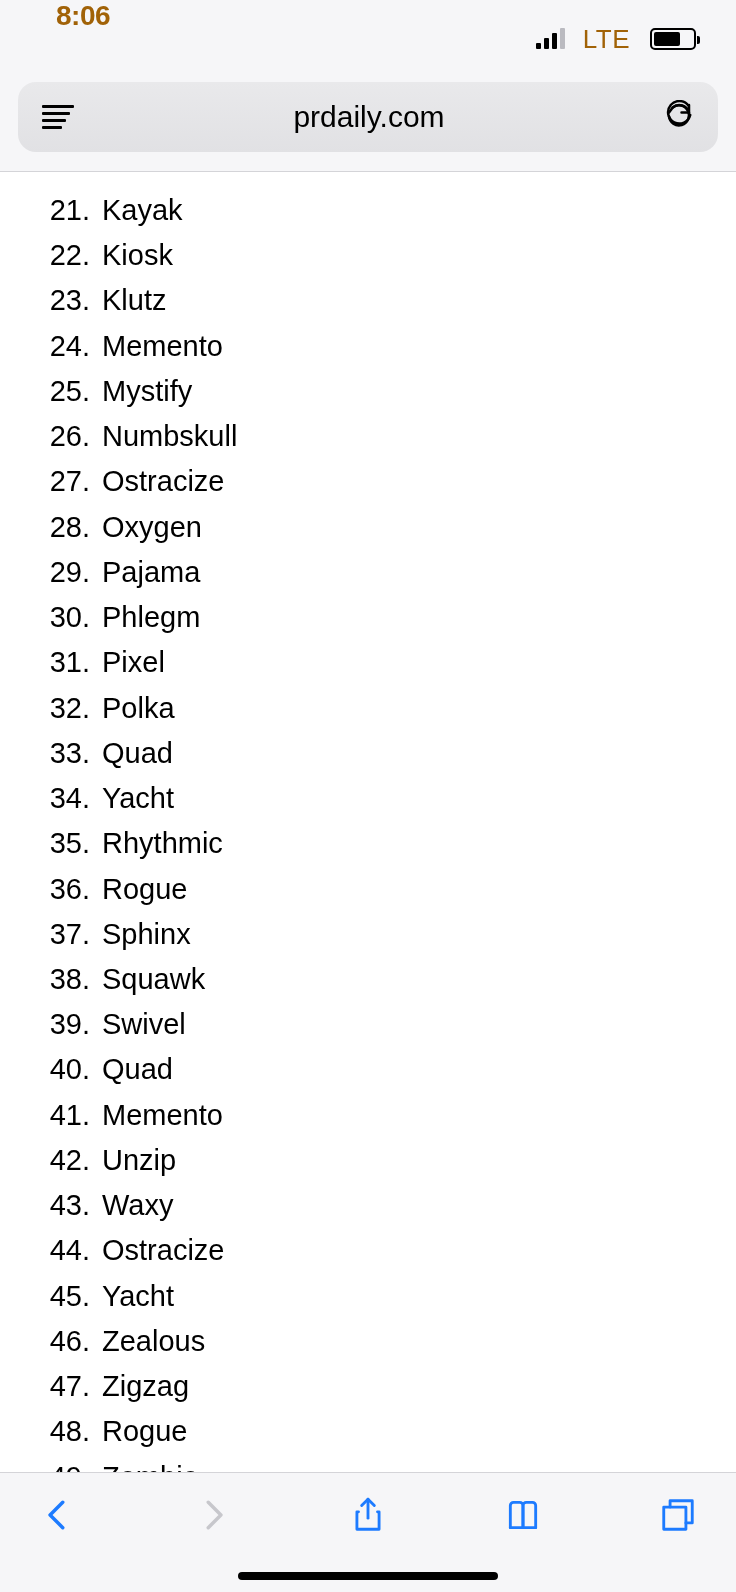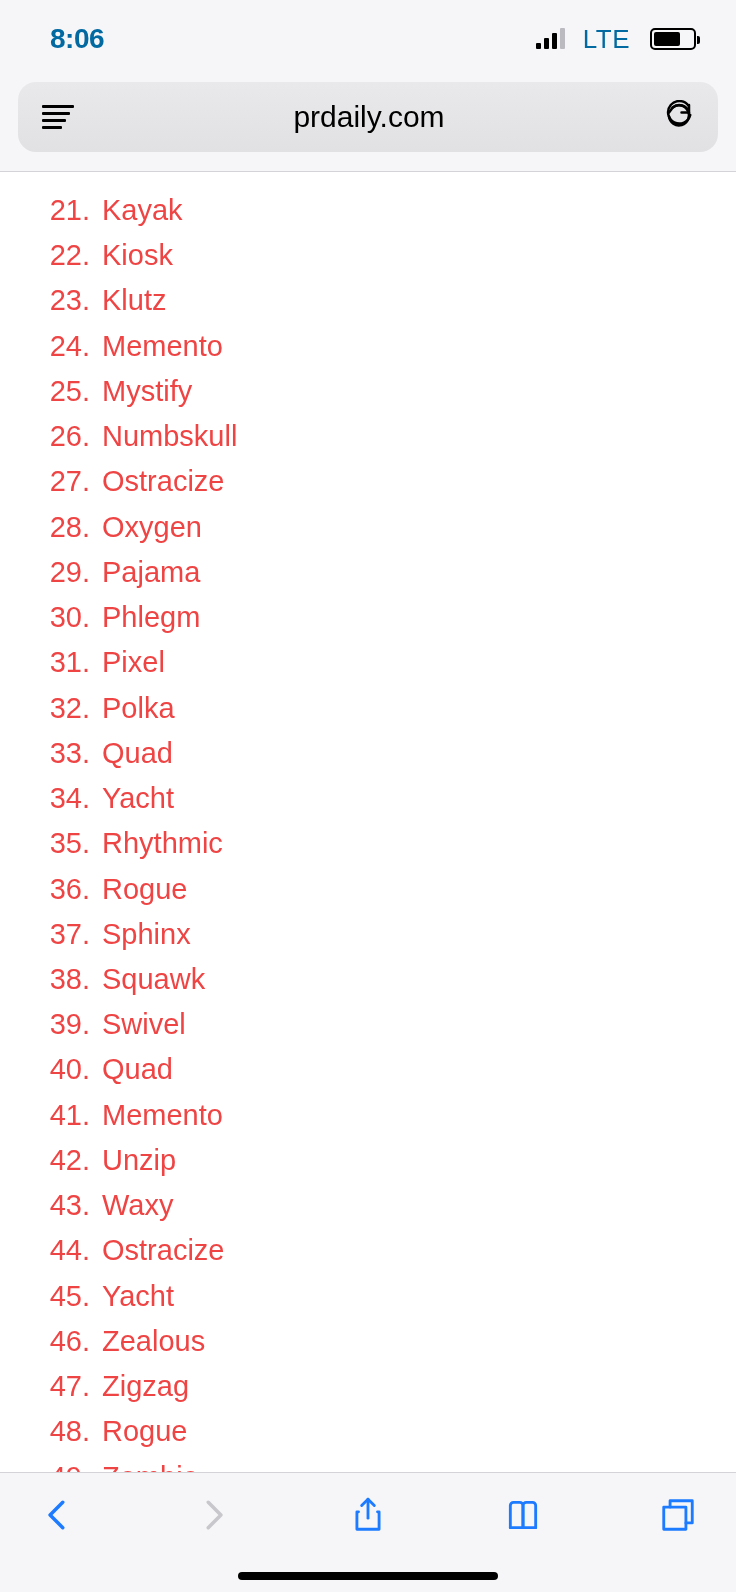--- a/index.html
+++ b/index.html
@@ -9,26 +9,26 @@
       background: #f6f6f8;
       font-family: -apple-system, BlinkMacSystemFont, "Helvetica Neue", Helvetica, Arial, sans-serif;
       position: relative;
       overflow: hidden;
     }
 
     
     .status-bar {
       height: 78px;
       display: flex;
-      align-items: center;
       justify-content: space-between;
       padding: 0 40px 0 50px;
       font-size: 28px;
       font-weight: 600;
-      color: #0369a1;
+      color: #a16207;
+      margin-left: 6px;
     }
     .status-bar .time { letter-spacing: -0.5px; }
     .status-right { display: flex; align-items: center; gap: 16px; }
     .signal-bars { display: flex; align-items: flex-end; gap: 3px; height: 20px; }
     .signal-bars span { display: block; width: 5px; background: #000; border-radius: 1px; }
     .signal-bars span:nth-child(1){height:6px}
     .signal-bars span:nth-child(2){height:11px}
     .signal-bars span:nth-child(3){height:16px}
     .signal-bars span:nth-child(4){height:21px; background:#babac0}
     .network-label { font-size: 26px; font-weight: 500; letter-spacing: 0.5px; margin-left: 2px; }
@@ -71,21 +71,21 @@
     .page {
       background:#fff;
       flex:1;
       min-height: 1300px;
       padding: 16px 30px 60px 30px;
     }
     ol.word-list {
       list-style: none;
       counter-reset: item var(--start);
       font-size: 29px;
-      color:#ef4444;
+      color:#000000;
       line-height: 1.56;
     }
     ol.word-list li {
       counter-increment: item;
       position:relative;
       padding-left: 72px;
     }
     ol.word-list li::before {
       content: counter(item) ".";
       position:absolute;

